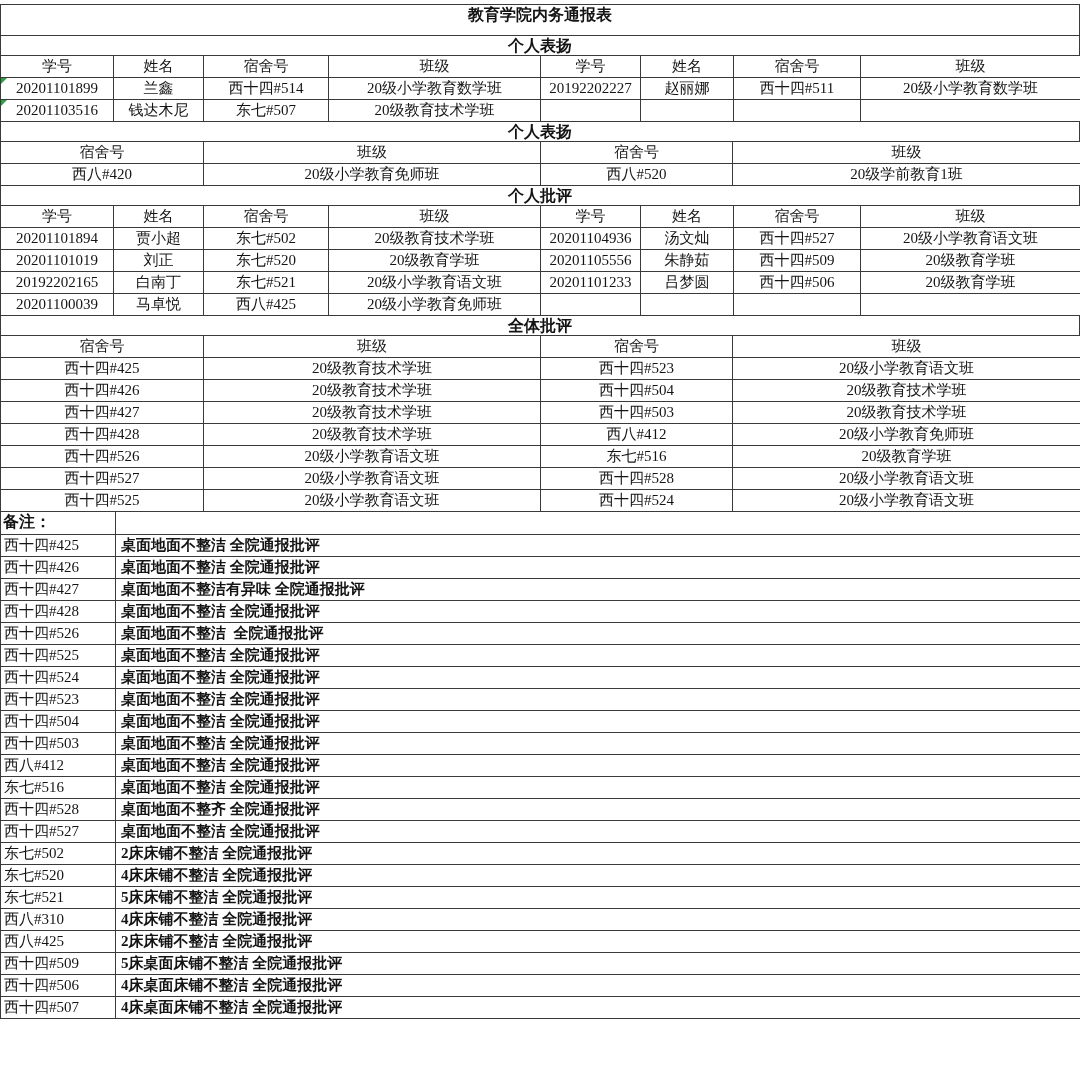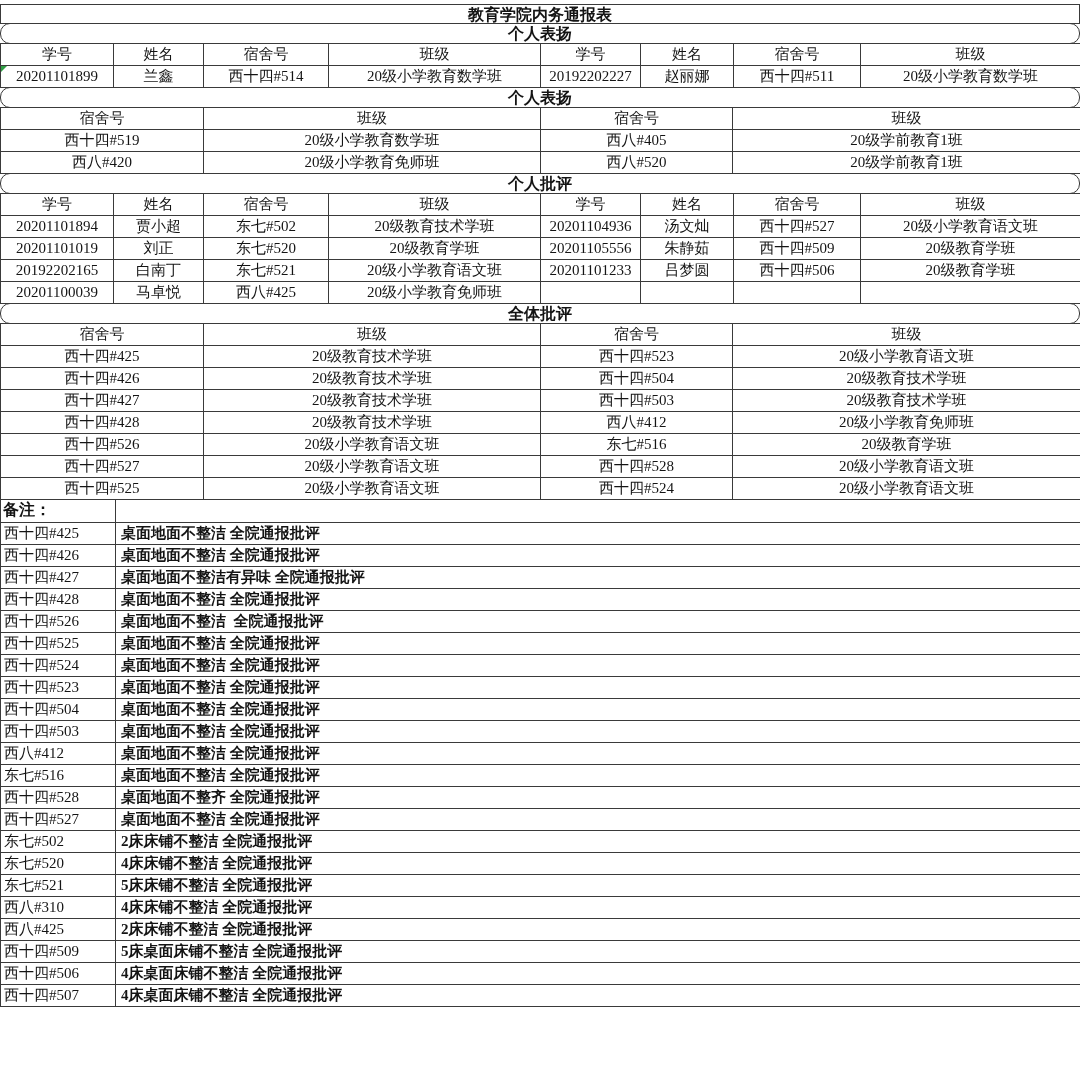--- a/index.html
+++ b/index.html
@@ -1,21 +1,21 @@
 <!DOCTYPE html>
 <html><head>
 <meta charset="utf-8">
 <style>
   * { box-sizing: border-box; }
   html, body { margin: 0; padding: 0; width: 1080px; height: 1086px; background: #ffffff; overflow: hidden; }
   body { font-family: "Liberation Serif", "DejaVu Serif", serif; color: #141414; }
   .sheet { width: 1080px; margin-top: 4px; }
-  .block { margin-top: -1px; border-radius: 10px; }
+  .block { margin-top: -1px; }
   .title-row {
-    border: 1px solid #3a3a3a; height: 20px; line-height: 19px;
+    border: 1px solid #3a3a3a; height: 32px; line-height: 19px;
     text-align: center; font-weight: bold; font-size: 16px;
   }
   .bar {
     border: 1px solid #3a3a3a; height: 21px; line-height: 20px;
     text-align: center; font-weight: bold; font-size: 16px;
   }
   table.grid { border-collapse: collapse; table-layout: fixed; width: 1080px; padding-left: 32px; }
   .grid td {
     border: 1px solid #3a3a3a; height: 22px; padding: 0 2px;
     text-align: center; font-size: 15px; line-height: 21px;
@@ -65,44 +65,48 @@
     <tr>
       <td class="flagcell"><span class="flag-tri"></span><span>20201101899</span></td>
       <td>兰鑫</td>
       <td>西十四#514</td>
       <td>20级小学教育数学班</td>
       <td>20192202227</td>
       <td>赵丽娜</td>
       <td>西十四#511</td>
       <td>20级小学教育数学班</td>
     </tr>
+    <tr>
+      <td class="flagcell"><span class="flag-tri"></span><span>20201103516</span></td>
+      <td>钱达木尼</td>
+      <td>东七#507</td>
+      <td>20级教育技术学班</td>
+      <td></td>
+      <td></td>
+      <td></td>
+      <td></td>
+    </tr>
   </tbody>
     </table>
 
   <div class="bar block">个人表扬</div>
 
   <table class="grid block">
     <colgroup>
         <col style="width:203px">
         <col style="width:337px">
         <col style="width:192px">
         <col style="width:348px">
       </colgroup>
     <tbody>
         <tr>
       <td>宿舍号</td>
       <td>班级</td>
       <td>宿舍号</td>
       <td>班级</td>
-    </tr>
-    <tr>
-      <td>西十四#519</td>
-      <td>20级小学教育数学班</td>
-      <td>西八#405</td>
-      <td>20级学前教育1班</td>
     </tr>
     <tr>
       <td>西八#420</td>
       <td>20级小学教育免师班</td>
       <td>西八#520</td>
       <td>20级学前教育1班</td>
     </tr>
   </tbody>
     </table>
 

